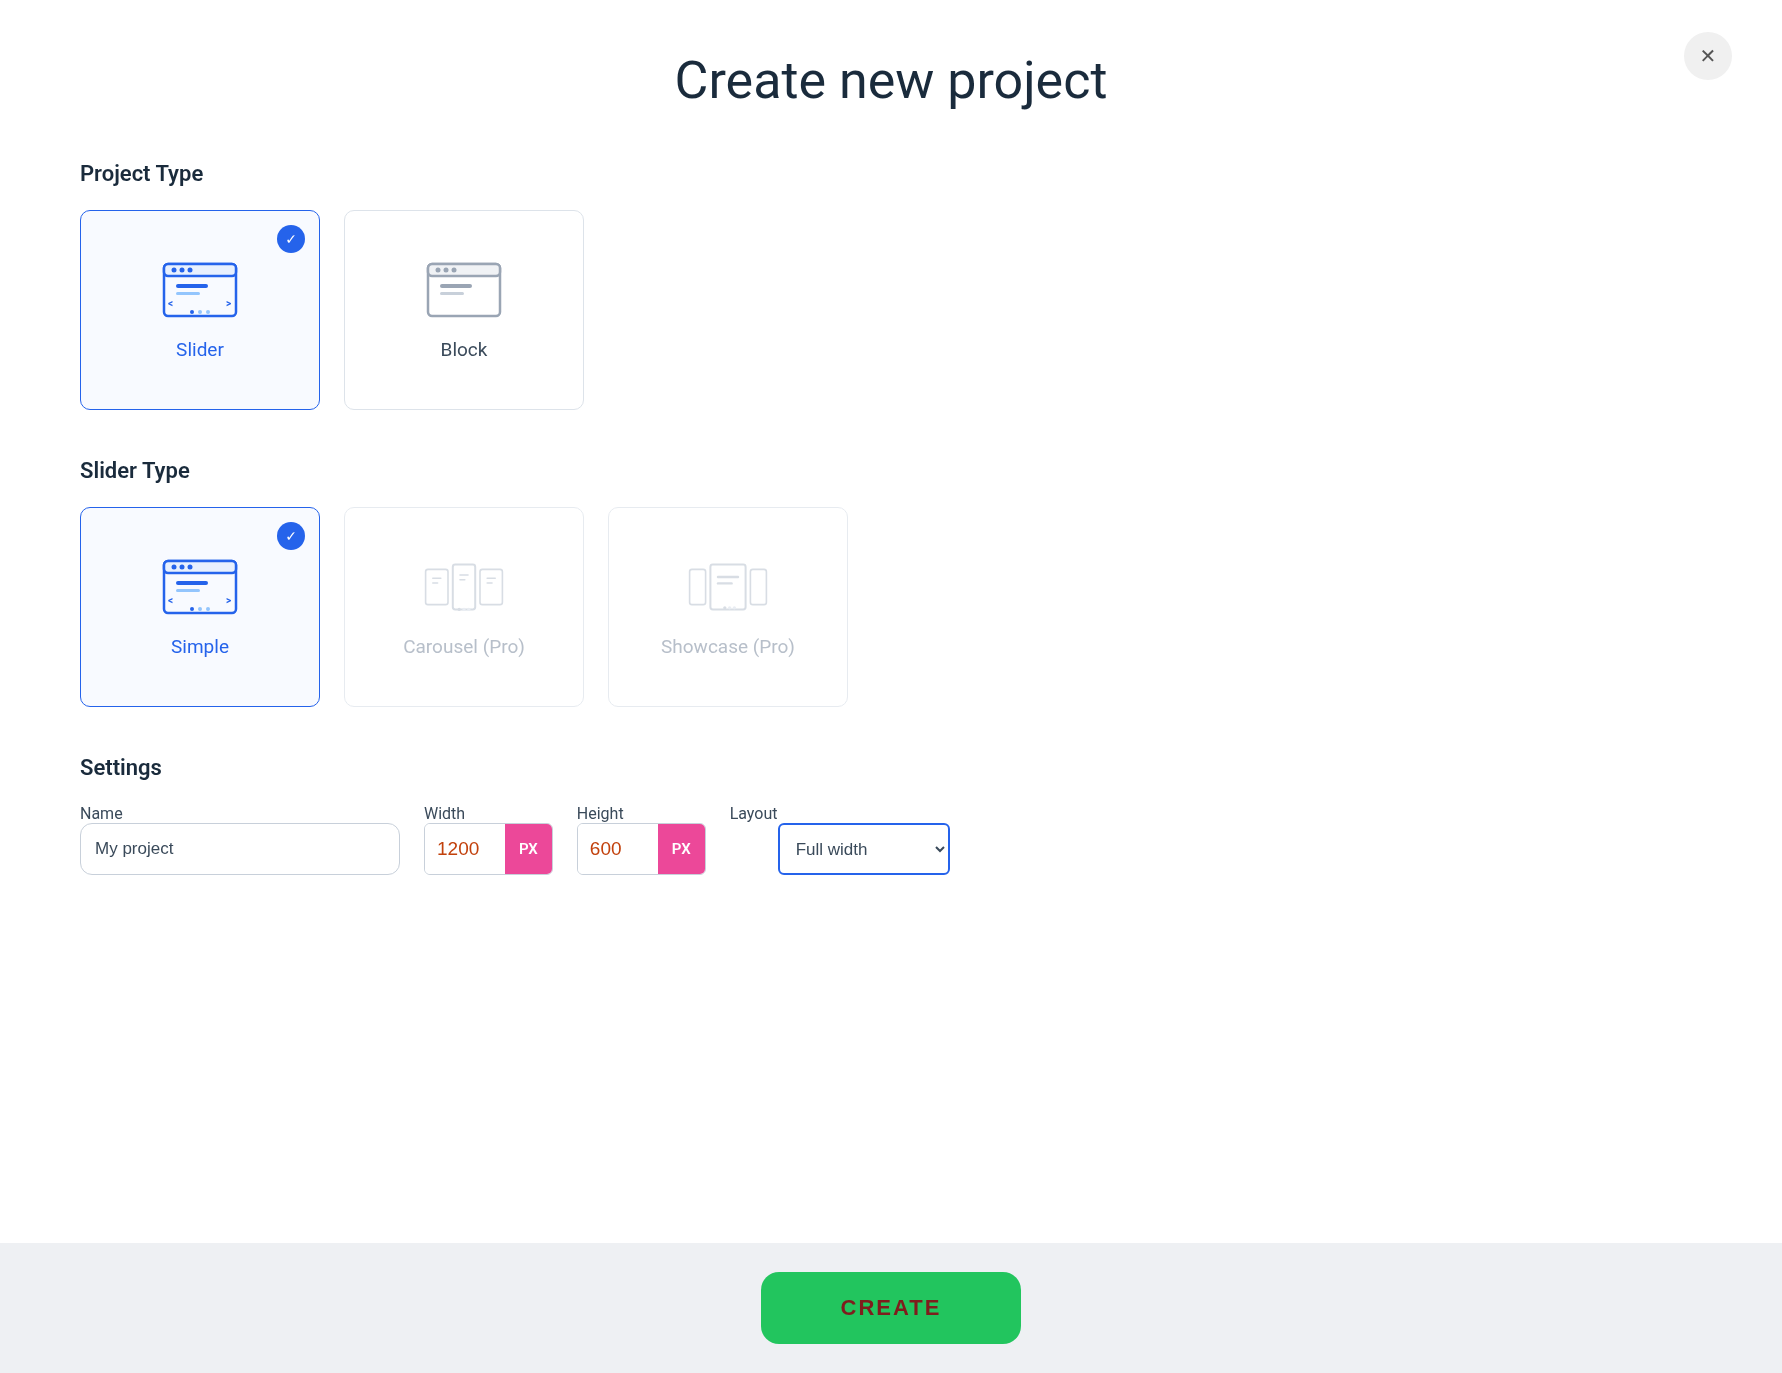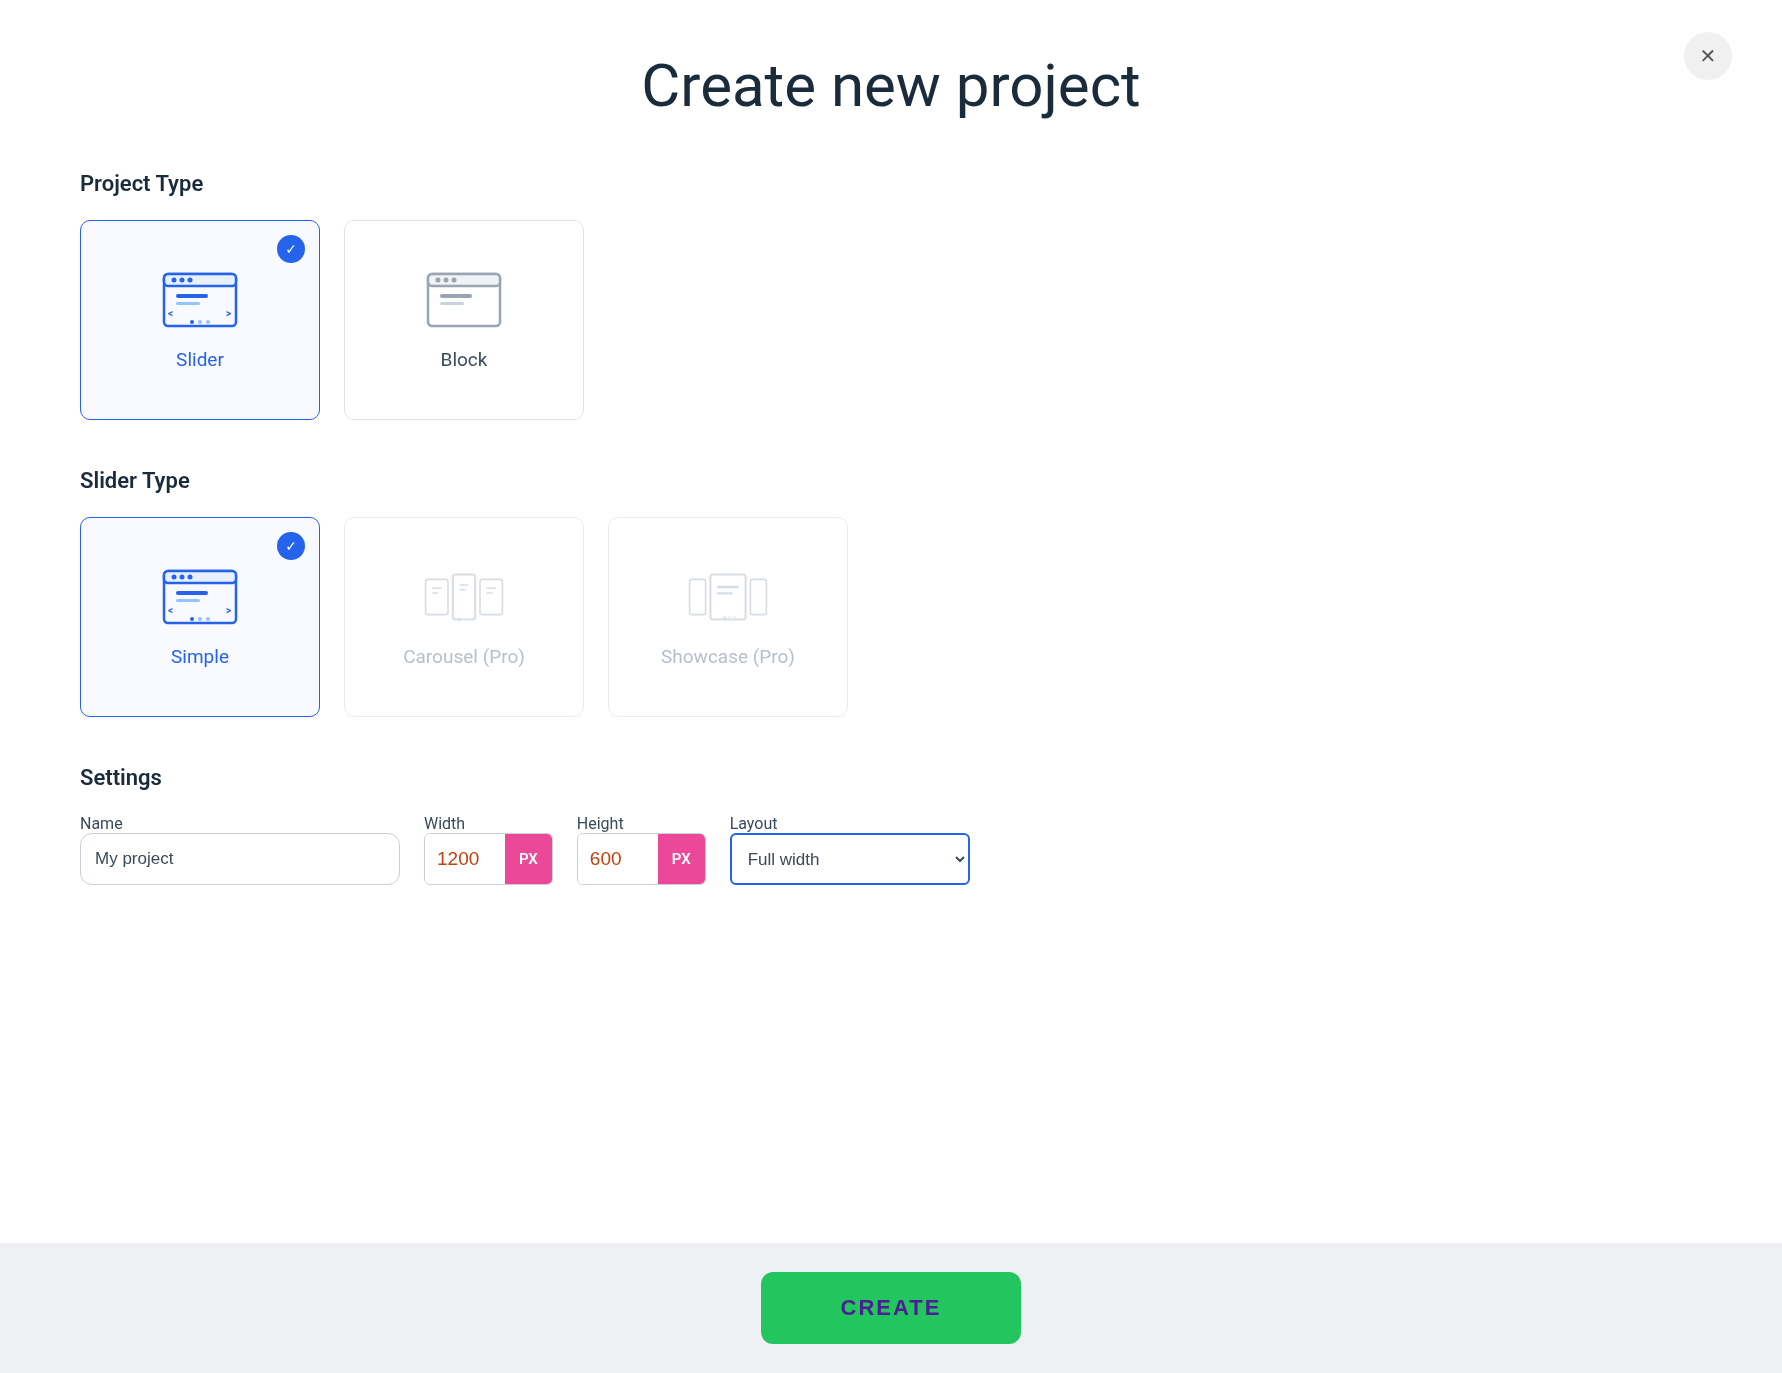--- a/index.html
+++ b/index.html
@@ -28,21 +28,21 @@
       border: none;
       cursor: pointer;
       display: flex;
       align-items: center;
       justify-content: center;
       font-size: 20px;
       color: #555;
     }
     h1 {
       text-align: center;
-      font-size: 60px;
+      font-size: 52px;
       font-weight: 400;
       color: #1a2b3c;
       margin-bottom: 50px;
     }
     .section-label {
       font-size: 22px;
       font-weight: 600;
       color: #1a2b3c;
       margin-bottom: 24px;
     }
@@ -141,42 +141,43 @@
       background: #ec4899;
       color: #fff;
       display: flex;
       align-items: center;
       justify-content: center;
       padding: 0 14px;
       font-size: 15px;
       font-weight: 600;
     }
     .layout-select {
-      width: 240px;
+      width: 172px;
       height: 52px;
       border: 2px solid #2563eb;
       border-radius: 6px;
       padding: 0 12px;
       font-size: 17px;
       color: #3a4a5a;
       outline: none;
       background: #fff;
+      margin-left: 48px;
     }
     .footer-bar {
       background: #eef0f3;
       height: 130px;
       display: flex;
       align-items: center;
       justify-content: center;
     }
     .create-btn {
       background: #22c55e;
-      color: #4c1d95;
+      color: #7f1d1d;
       border: none;
-      border-radius: 12px;
+      border-radius: 18px;
       padding: 0 80px;
       height: 72px;
       font-size: 22px;
       font-weight: 700;
       letter-spacing: 2px;
       cursor: pointer;
     }
     .pro-label {
       color: #9aa5b4;
     }

